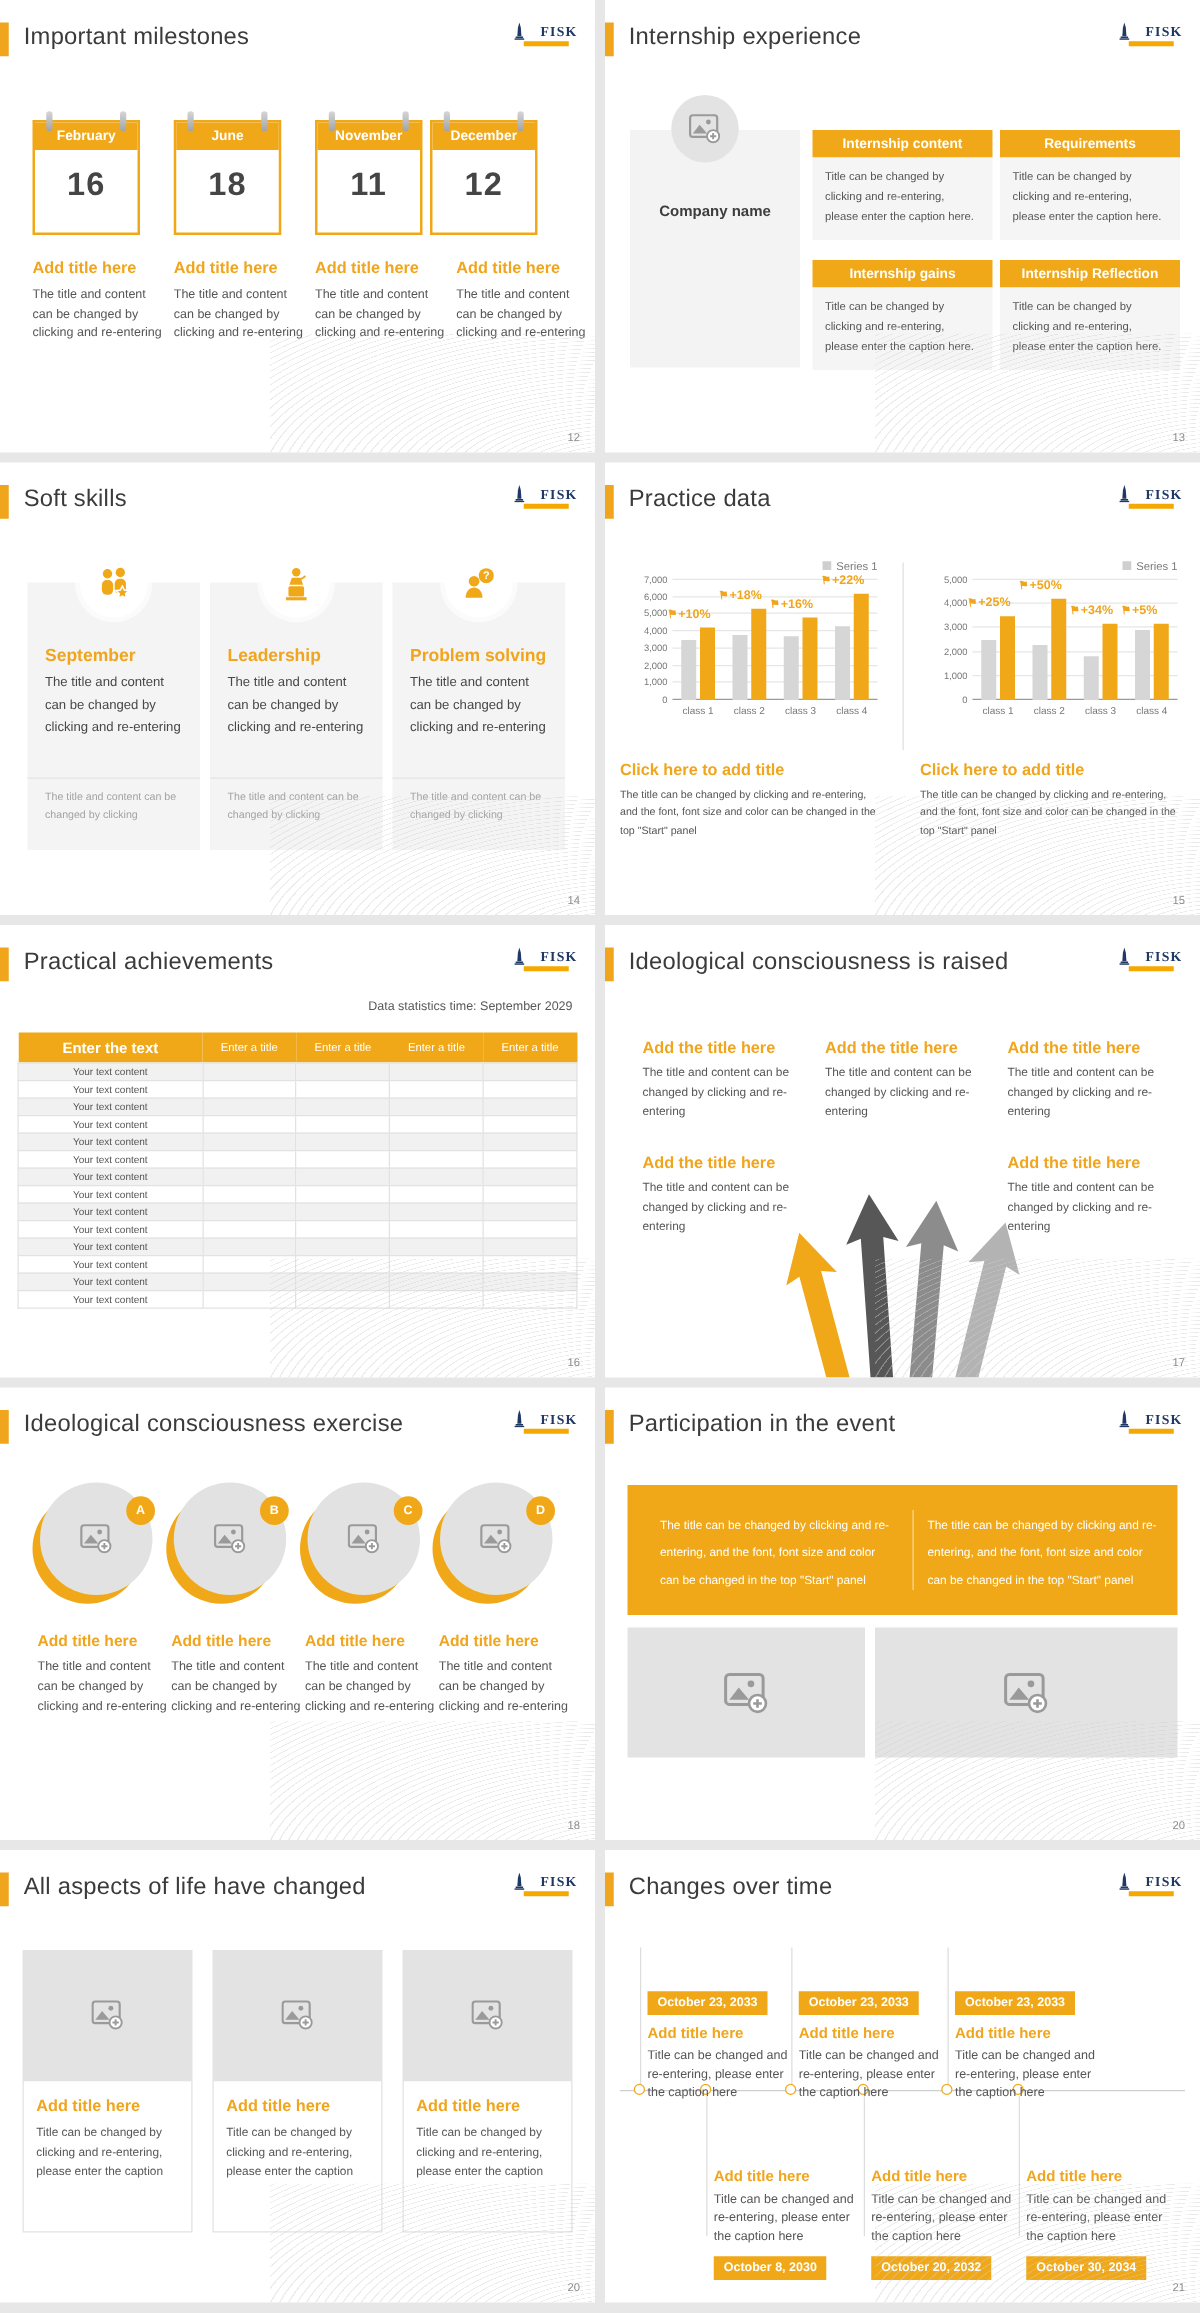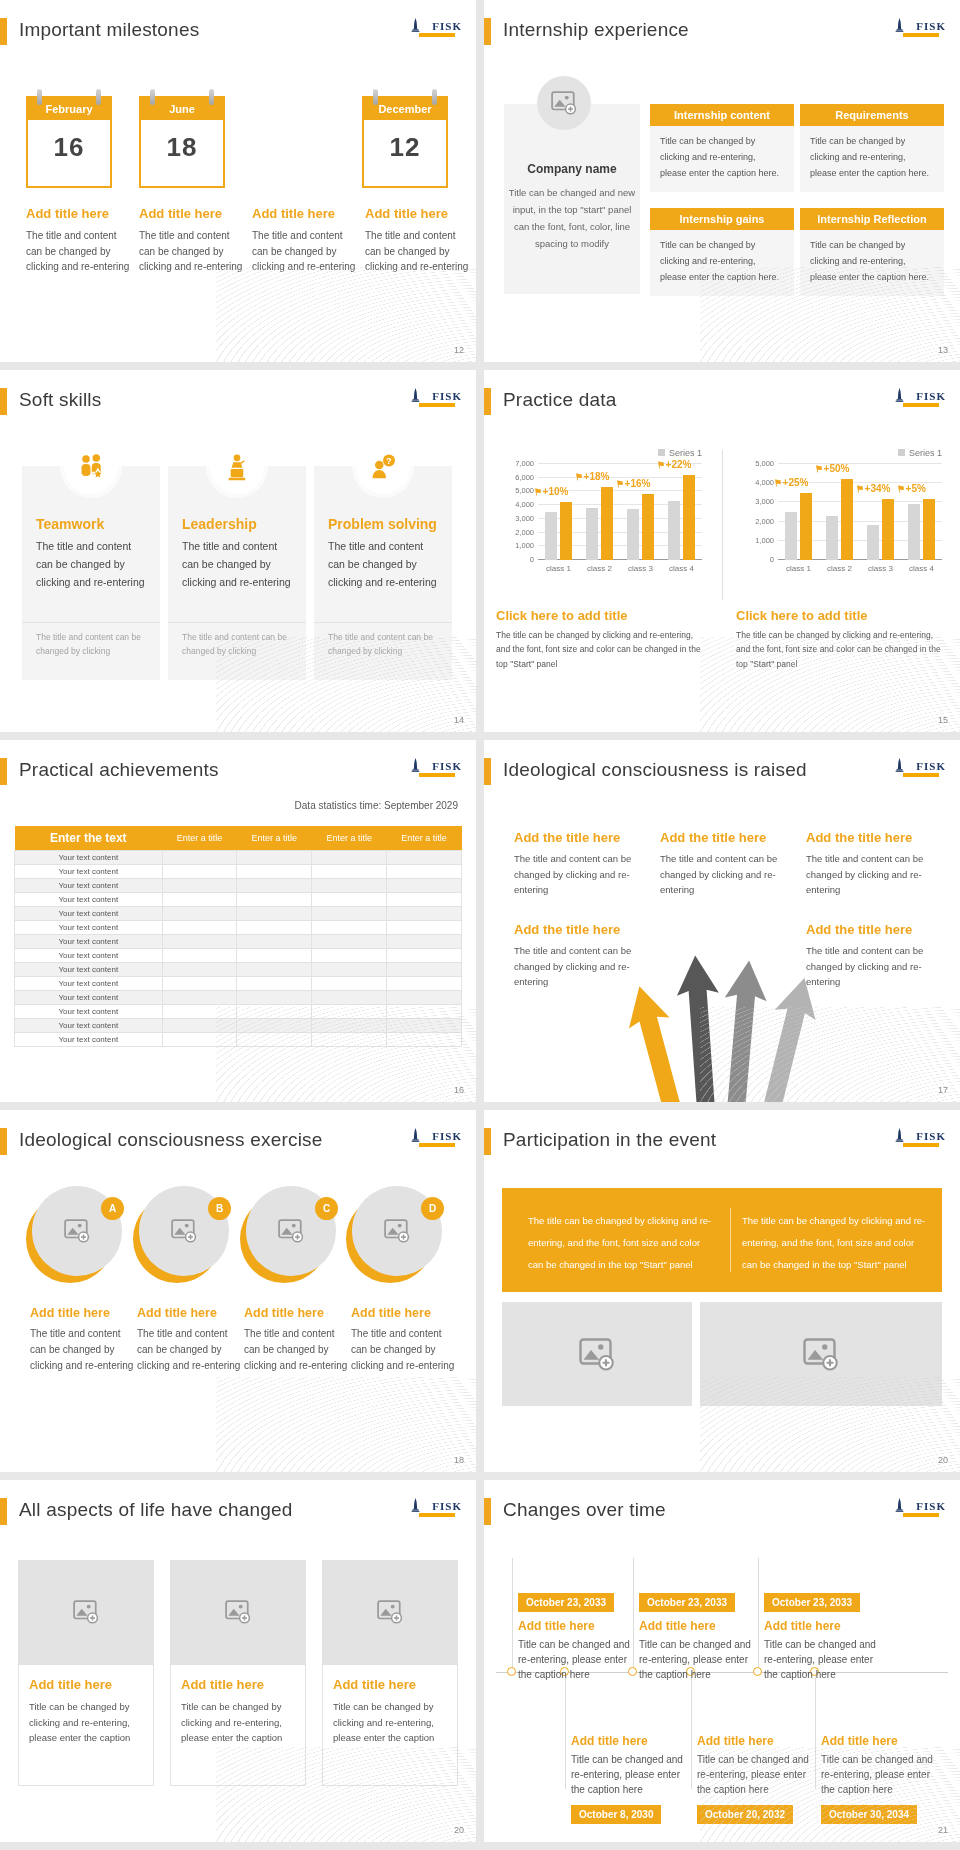--- a/index.html
+++ b/index.html
@@ -122,21 +122,27 @@
         <span class="pin" style="right:9px"></span>
       <div class="cal-head">February</div>
       <div class="cal-day">16</div>
     </div>
     <div class="cal" style="left:139px">
       <span class="pin" style="left:9px"></span>
         <span class="pin" style="right:9px"></span>
       <div class="cal-head">June</div>
       <div class="cal-day">18</div>
     </div>
-    <div class="cal" style="left:362px">
+    <div class="cal" style="left:252px">
+      <span class="pin" style="left:9px"></span>
+        <span class="pin" style="right:9px"></span>
+      <div class="cal-head">November</div>
+      <div class="cal-day">11</div>
+    </div>
+    <div class="cal" style="left:344px">
       <span class="pin" style="left:9px"></span>
         <span class="pin" style="right:9px"></span>
       <div class="cal-head">December</div>
       <div class="cal-day">12</div>
     </div>
     <div class="cal-title" style="left:26px">Add title here</div>
     <div class="cal-title" style="left:139px">Add title here</div>
     <div class="cal-title" style="left:252px">Add title here</div>
     <div class="cal-title" style="left:365px">Add title here</div>
     <div class="cal-body" style="left:26px">The title and content can be changed by clicking and re-entering</div>
@@ -169,21 +175,20 @@
           <svg viewBox="0 0 24 22" width="26" height="24">
             <rect x="1" y="1" width="20" height="16" rx="2" fill="none" stroke="#9a9a9a" stroke-width="1.6"></rect>
             <circle cx="14.5" cy="6" r="1.8" fill="#9a9a9a"></circle>
             <path d="M3 14.5 L8 8 L13.5 14.5 Z" fill="#9a9a9a"></path>
             <circle cx="18" cy="16.5" r="4.5" fill="#fff" stroke="#9a9a9a" stroke-width="1.4"></circle>
             <path d="M18 14.2 V18.8 M15.7 16.5 H20.3" stroke="#9a9a9a" stroke-width="1.4" fill="none"></path>
           </svg>
         </span>
       </div>
     <div class="company-name">Company name</div>
-    <div class="company-body">Title can be changed and new input, in the top "start" panel can the font, font, color, line spacing to modify</div>
     <div class="info-box" style="left:166px;top:104px">
       <div class="info-head">Internship content</div>
       <div class="info-body">Title can be changed by clicking and re-entering, please enter the caption here.</div>
     </div>
     <div class="info-box" style="left:316px;top:104px">
       <div class="info-head">Requirements</div>
       <div class="info-body">Title can be changed by clicking and re-entering, please enter the caption here.</div>
     </div>
     <div class="info-box" style="left:166px;top:208px">
       <div class="info-head">Internship gains</div>
@@ -241,21 +246,21 @@
     <div class="skill-circle" style="left:356px">
         <span class="ph-icon">
           <svg viewBox="0 0 24 24" width="30" height="30">
             <circle cx="9" cy="10.4" r="3.4" fill="#F0A818"></circle>
             <path d="M3.6 21 c0-4.2 2.6-6.6 5.4-6.6 s5.4 2.4 5.4 6.6 z" fill="#F0A818"></path>
             <circle cx="16.8" cy="6.8" r="4.8" fill="#F0A818"></circle>
             <text x="16.8" y="9.2" text-anchor="middle" font-size="7" font-weight="bold" fill="#fff" font-family="Liberation Sans, sans-serif">?</text>
           </svg>
         </span>
       </div>
-    <div class="skill-head" style="left:22px">Teamwork</div>
+    <div class="skill-head" style="left:22px">September</div>
     <div class="skill-head" style="left:168px">Leadership</div>
     <div class="skill-head" style="left:314px">Problem solving</div>
     <div class="skill-body" style="left:22px">The title and content can be changed by clicking and re-entering</div>
     <div class="skill-body" style="left:168px">The title and content can be changed by clicking and re-entering</div>
     <div class="skill-body" style="left:314px">The title and content can be changed by clicking and re-entering</div>
     <div class="skill-foot" style="left:22px">The title and content can be changed by clicking</div>
     <div class="skill-foot" style="left:168px">The title and content can be changed by clicking</div>
     <div class="skill-foot" style="left:314px">The title and content can be changed by clicking</div>
     <div class="waves"></div>
     <div class="pageno">14</div>

